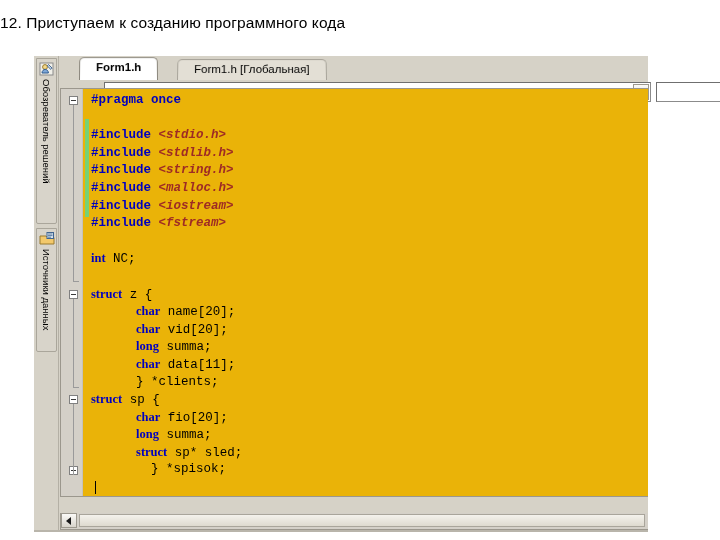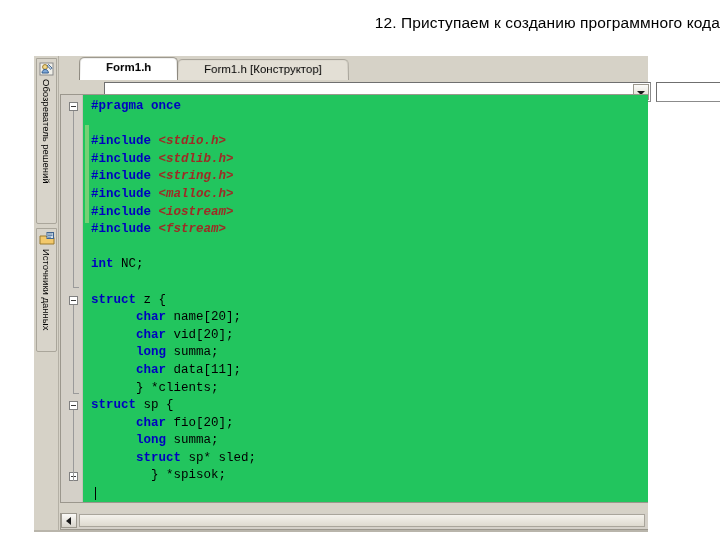--- a/index.html
+++ b/index.html
@@ -14,21 +14,21 @@
     overflow: hidden;
     font-family: "Liberation Sans", sans-serif;
   }
 
   
   #slide-title {
     position: absolute;
     left: 0;
     top: 14px;
     width: 720px;
-    text-align: right;
+    text-align: left;
     font-size: 15.5px;
     color: #000000;
     font-family: "Liberation Sans", sans-serif;
     letter-spacing: 0.1px;
     white-space: nowrap;
   }
 
   
   #ide-window {
     position: absolute;
@@ -111,21 +111,21 @@
     top: 3px;
     height: 21px;
     box-sizing: border-box;
     background: #ece9e0;
     border: 1px solid #a8a49a;
     border-bottom: none;
     border-radius: 5px 5px 0 0;
     font-size: 11.5px;
     color: #000;
     line-height: 19px;
-    padding: 0 26px;
+    padding: 0 16px;
     white-space: nowrap;
     transform: perspective(26px) rotateX(0.4deg);
     transform-origin: bottom;
   }
   #doc-tab-0 {
     left: 20px;
     background: #ffffff;
     font-weight: bold;
     top: 1px;
     height: 23px;
@@ -185,24 +185,24 @@
     top: 6px;
     border-left: 4px solid transparent;
     border-right: 4px solid transparent;
     border-top: 4px solid #1a1a1a;
   }
 
   
   #code-surface {
     position: absolute;
     left: 1px;
-    top: 38px;
+    top: 32px;
     width: 588px;
     height: 409px;
-    background: #22c55e;
+    background: #eab308;
     border: 1px solid #9b978d;
     border-right: none;
     box-sizing: border-box;
     overflow: hidden;
   }
   
   #gutter {
     position: absolute;
     left: 0;
     top: 0;
@@ -228,21 +228,21 @@
     height: 407px;
     font-family: "Liberation Mono", "DejaVu Sans Mono", monospace;
     font-size: 12.5px;
     line-height: 17.6px;
     color: #000000;
     padding-top: 3px;
     box-sizing: border-box;
     white-space: pre;
   }
   .code-line { height: 17.6px; white-space: pre; }
-  .kw  { color: #0000c0; font-weight: bold; }
+  .kw  { color: #0000c0; font-weight: bold; font-family: Liberation Serif, serif; }
   .pp  { color: #0000c0; font-weight: bold; }
   .str { color: #9e2b25; font-weight: bold; font-style: italic; }
   .id  { color: #000000; font-weight: normal; }
   .pl  { color: #000000; font-weight: bold; }
 
   
   #outline-layer {
     position: absolute;
     left: 0;
     top: 0;
@@ -363,21 +363,21 @@
         </svg>
       </span>
       <span class="side-tab-label">Источники данных</span>
     </div>
   </div>
 
   <div id="editor-pane">
 
     <div id="tab-strip">
       <div class="doc-tab" id="doc-tab-0">Form1.h</div>
-      <div class="doc-tab" id="doc-tab-1">Form1.h [Конструктор]</div>
+      <div class="doc-tab" id="doc-tab-1">Form1.h [Глобальная]</div>
     </div>
 
     <div id="combo-bar">
       <div class="combo" id="combo-scope">
         <span class="combo-arrow-btn"></span>
       </div>
       <div class="combo" id="combo-member">
         <span class="combo-text"></span>
       </div>
     </div>

